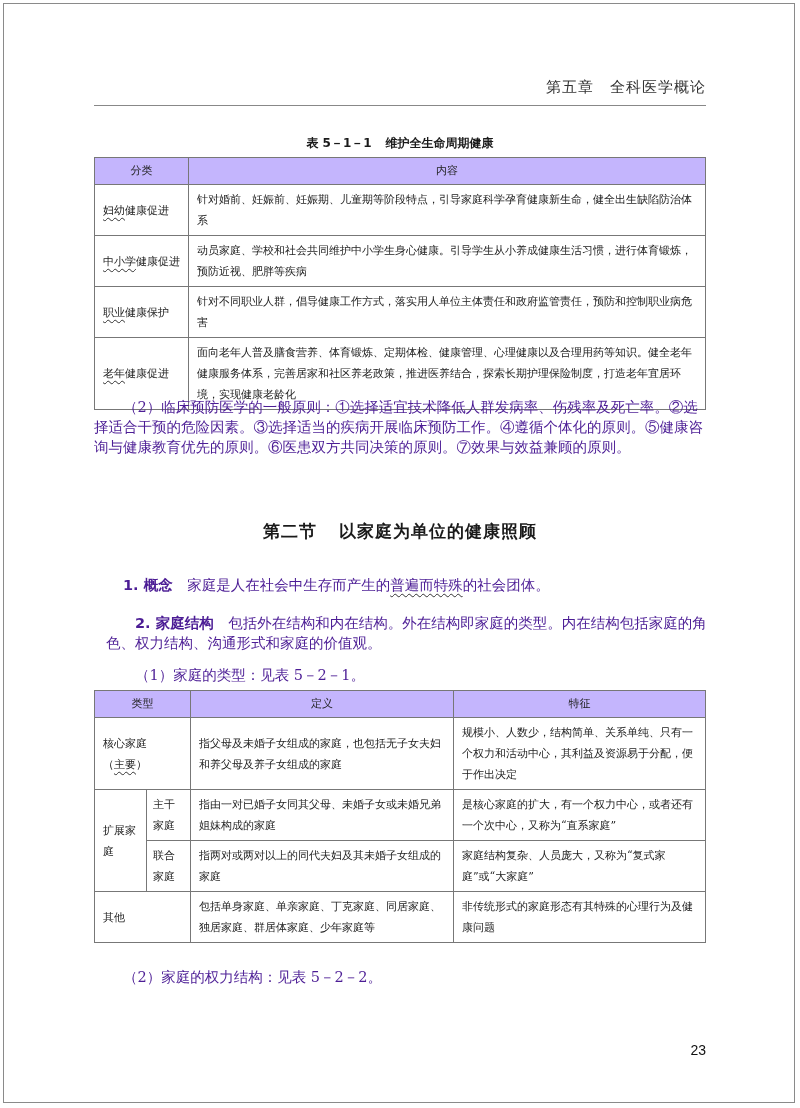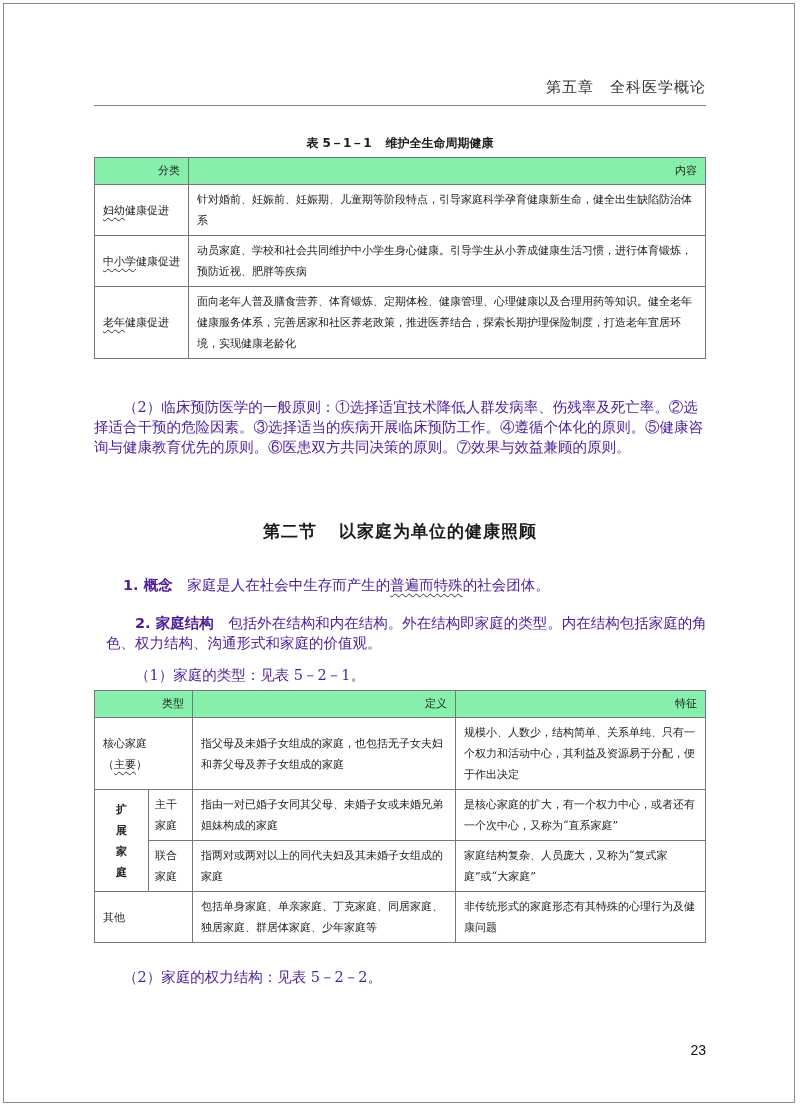--- a/index.html
+++ b/index.html
@@ -24,21 +24,21 @@
       position: absolute; left: 94px; width: 612px; text-align: center;
       font-family: "DejaVu Sans", "Liberation Sans", sans-serif; font-weight: bold; font-size: 12px;
     }
     .caption .sp { display: inline-block; width: 14px; }
     table.t {
       position: absolute; left: 94px; width: 612px; border-collapse: collapse;
       font-size: 11px; line-height: 21px; color: #222;
       border: 1.5px solid #333;
     }
     table.t th, table.t td { border: 1px solid #777; padding: 4px 8px; vertical-align: middle; }
-    table.t th { background: #86efac; font-weight: normal; text-align: right; line-height: 16px; padding: 5px 8px; }
+    table.t th { background: #c4b5fd; font-weight: normal; text-align: center; line-height: 16px; padding: 5px 8px; }
     table.t td.cat { text-align: left; }
     .wavy { text-decoration: underline wavy #333; text-underline-offset: 3px; text-decoration-thickness: 1px; }
     .para {
       position: absolute; left: 94px; width: 612px; font-size: 14.5px; line-height: 20px; color: #4c1d95;
     }
     .indent { text-indent: 2em; }
     .section-title {
       position: absolute; left: 94px; top: 520px; width: 612px; text-align: center;
       font-family: "DejaVu Sans", "Liberation Sans", sans-serif; font-weight: bold; font-size: 17px; letter-spacing: 1px;
     }
@@ -70,20 +70,24 @@
     <th>分类</th>
     <th>内容</th>
   </tr>
   <tr>
     <td class="cat"><span class="wavy">妇幼</span><span>健康促进</span></td>
     <td>针对婚前、妊娠前、妊娠期、儿童期等阶段特点，引导家庭科学孕育健康新生命，健全出生缺陷防治体系</td>
   </tr>
   <tr>
     <td class="cat"><span class="wavy">中小学</span><span>健康促进</span></td>
     <td>动员家庭、学校和社会共同维护中小学生身心健康。引导学生从小养成健康生活习惯，进行体育锻炼，预防近视、肥胖等疾病</td>
+  </tr>
+  <tr>
+    <td class="cat"><span class="wavy">职业</span><span>健康保护</span></td>
+    <td>针对不同职业人群，倡导健康工作方式，落实用人单位主体责任和政府监管责任，预防和控制职业病危害</td>
   </tr>
   <tr>
     <td class="cat"><span class="wavy">老年</span><span>健康促进</span></td>
     <td>面向老年人普及膳食营养、体育锻炼、定期体检、健康管理、心理健康以及合理用药等知识。健全老年健康服务体系，完善居家和社区养老政策，推进医养结合，探索长期护理保险制度，打造老年宜居环境，实现健康老龄化</td>
   </tr>
 </tbody>
   </table>
 
 <p class="para indent" style="top:397px; margin:0;">（2）临床预防医学的一般原则：①选择适宜技术降低人群发病率、伤残率及死亡率。②选择适合干预的危险因素。③选择适当的疾病开展临床预防工作。④遵循个体化的原则。⑤健康咨询与健康教育优先的原则。⑥医患双方共同决策的原则。⑦效果与效益兼顾的原则。</p>
 
@@ -119,21 +123,21 @@
   </tr>
   <tr>
     <td colspan="2" class="cat">
       <div>核心家庭</div>
       <div><span>（</span><span class="wavy">主要</span><span>）</span></div>
     </td>
     <td>指父母及未婚子女组成的家庭，也包括无子女夫妇和养父母及养子女组成的家庭</td>
     <td>规模小、人数少，结构简单、关系单纯、只有一个权力和活动中心，其利益及资源易于分配，便于作出决定</td>
   </tr>
   <tr>
-    <td rowspan="2" class="cat" style="padding:4px 21px;font-weight:bold;">扩展家庭</td>
+    <td rowspan="2" class="cat" style="padding:4px 8px;">扩展家庭</td>
     <td class="cat" style="padding:4px 6px;">主干家庭</td>
     <td>指由一对已婚子女同其父母、未婚子女或未婚兄弟姐妹构成的家庭</td>
     <td>是核心家庭的扩大，有一个权力中心，或者还有一个次中心，又称为“直系家庭”</td>
   </tr>
   <tr>
     <td class="cat" style="padding:4px 6px;">联合家庭</td>
     <td>指两对或两对以上的同代夫妇及其未婚子女组成的家庭</td>
     <td>家庭结构复杂、人员庞大，又称为“复式家庭”或“大家庭”</td>
   </tr>
   <tr>

